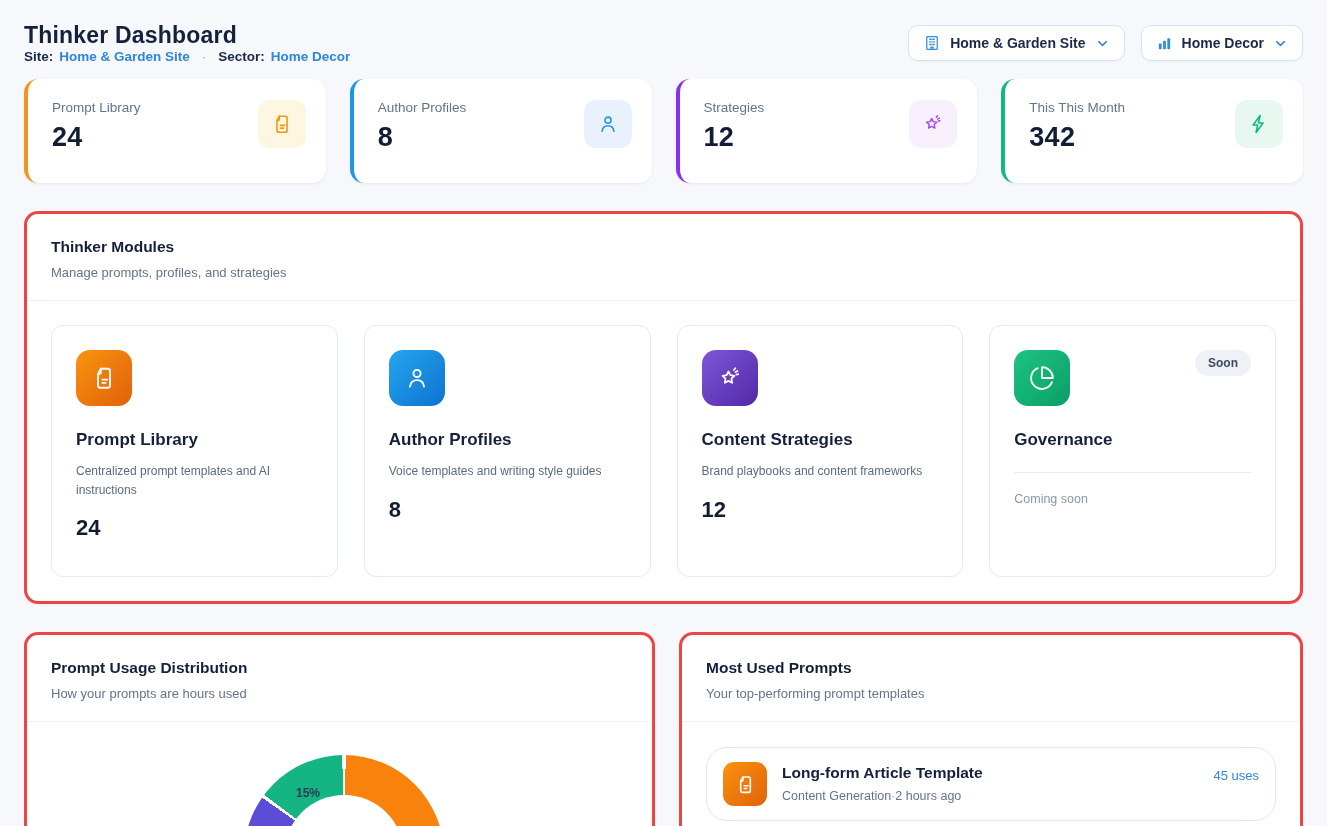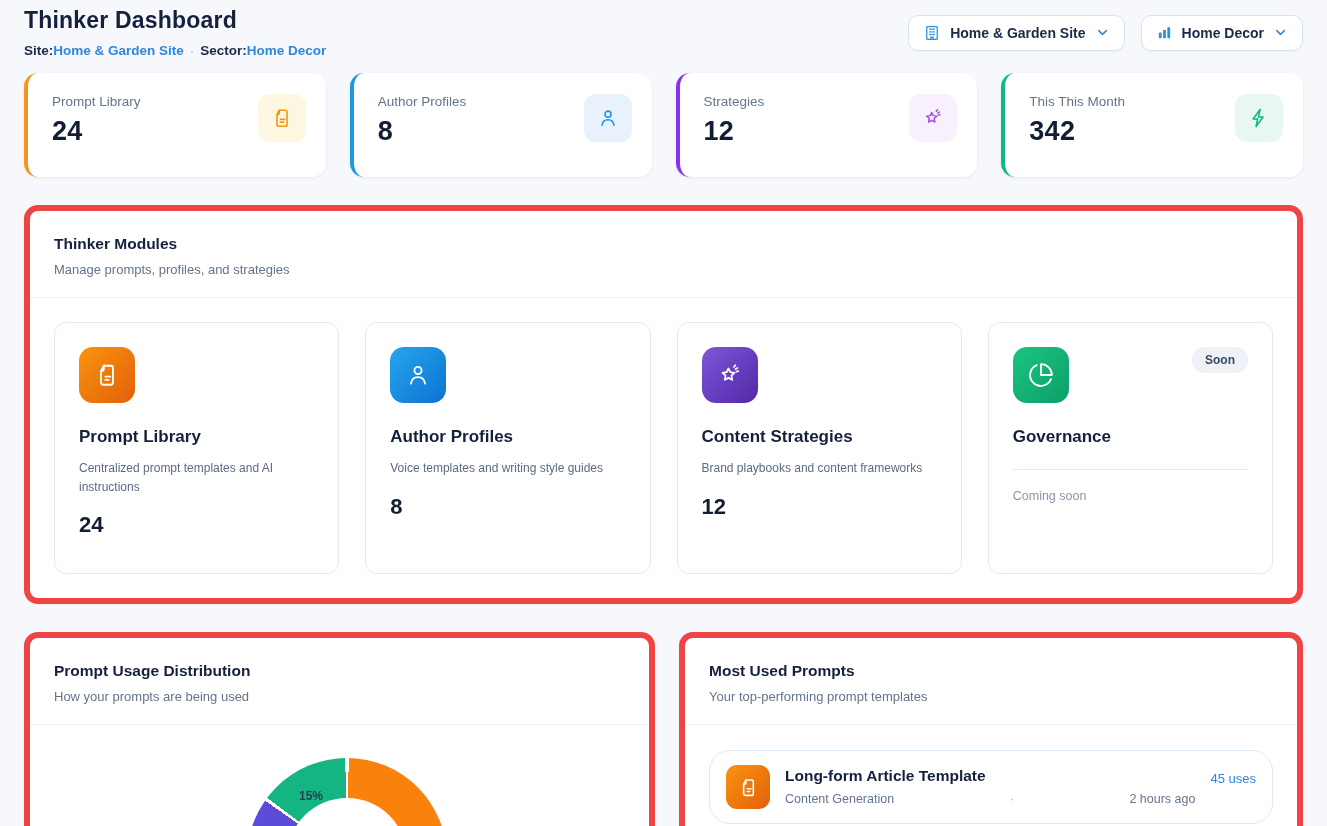--- a/index.html
+++ b/index.html
@@ -3,26 +3,26 @@
 <meta charset="utf-8">
 <style>
   * { margin:0; padding:0; box-sizing:border-box; }
   html,body { width:1327px; height:826px; overflow:hidden; }
   body {
     background:#f6f8fb;
     font-family:"Liberation Sans", sans-serif;
     color:#15203c;
     -webkit-font-smoothing:antialiased;
   }
-  .page { width:1327px; height:682px; padding:7px 24px 0; position:relative; }
+  .page { width:1327px; height:682px; padding:22px 24px 0; position:relative; }
 
   
   .header { display:flex; justify-content:space-between; align-items:center; }
   .page-title { font-size:23px; font-weight:800; color:#15203c; letter-spacing:.2px; }
-  .breadcrumb { margin-top:9px; font-size:13.5px; display:flex; align-items:center; }
+  .breadcrumb { font-size:13.5px; display:flex; align-items:center; gap:6px; }
   .breadcrumb .lbl { font-weight:700; color:#1b2947; }
   .breadcrumb .link { color:#2e86de; font-weight:600; cursor:pointer; }
   .breadcrumb .dot { color:#9aa7ba; margin:0 6px; }
   .header-actions { display:flex; gap:16px; }
   .dd-btn {
     display:flex; align-items:center; gap:9px;
     background:#fff; border:1px solid #d5e4f4; border-radius:10px;
     height:36px; padding:0 14px; cursor:pointer;
     box-shadow:0 1px 2px rgba(16,24,40,.04);
     font-size:14px; font-weight:700; color:#1b2947;
@@ -45,21 +45,21 @@
   .stat-orange .stat-iconbox { background:#fdf6e1; color:#f0960f; }
   .stat-blue { border-left-color:#1e96e8; }
   .stat-blue .stat-iconbox { background:#e9f2fc; color:#1e96e8; }
   .stat-purple { border-left-color:#8b2ff0; }
   .stat-purple .stat-iconbox { background:#f8f0fd; color:#a34ae8; }
   .stat-green { border-left-color:#10b981; }
   .stat-green .stat-iconbox { background:#e8f7ef; color:#10b981; }
 
   
   .panel {
-    background:#fff; border:6px solid #ef4444; border-radius:14px;
+    background:#fff; border:3px solid #ef4444; border-radius:14px;
     box-shadow:0 1px 2px rgba(16,24,40,.04);
   }
   .panel-head { padding:24px 24px 20px; }
   .panel-title { font-size:15.5px; font-weight:700; color:#15203c; }
   .panel-sub { font-size:13px; color:#64748b; margin-top:9px; }
   .panel-divider { border-top:1px solid #eef2f7; }
 
   
   .modules-panel { margin-top:28px; }
   .modules-body { padding:24px; display:grid; grid-template-columns:repeat(4,1fr); gap:26px; }
@@ -118,21 +118,21 @@
     border:1px solid #dde9f7; border-radius:21px; padding:14px 16px;
     display:flex; align-items:flex-start; gap:15px; cursor:pointer; background:#fff;
   }
   .prompt-icon {
     width:44px; height:44px; border-radius:11px; flex:none;
     background:linear-gradient(135deg,#f9940f,#e2600a);
     display:flex; align-items:center; justify-content:center;
   }
   .prompt-info { flex:1; padding-top:2px; }
   .prompt-title { font-size:15.5px; font-weight:800; color:#15203c; }
-  .prompt-meta { display:flex; align-items:center; gap:8px; margin-top:7px; font-size:12.5px; color:#64748b;justify-content:space-between; }
+  .prompt-meta { display:flex; align-items:center; gap:0; margin-top:7px; font-size:12.5px; color:#64748b; }
   .prompt-meta .dot { color:#9aa7ba; }
   .prompt-uses { font-size:13px; font-weight:400; color:#2e86de; padding-top:6px; }
 </style>
 </head>
 <body>
 
 <div class="page">
 
   <div class="header">
     <div>
@@ -288,21 +288,21 @@
       </div>
 
     </div>
   </div>
 
   <div class="bottom">
 
     <div class="panel">
       <div class="panel-head">
         <div class="panel-title">Prompt Usage Distribution</div>
-        <div class="panel-sub">How your prompts are being used</div>
+        <div class="panel-sub">How your prompts are hours used</div>
       </div>
       <div class="panel-divider"></div>
       <div class="chart-area">
         <div class="donut">
           <div class="donut-hole"></div>
           <div class="donut-label">15%</div>
         </div>
       </div>
     </div>
 

